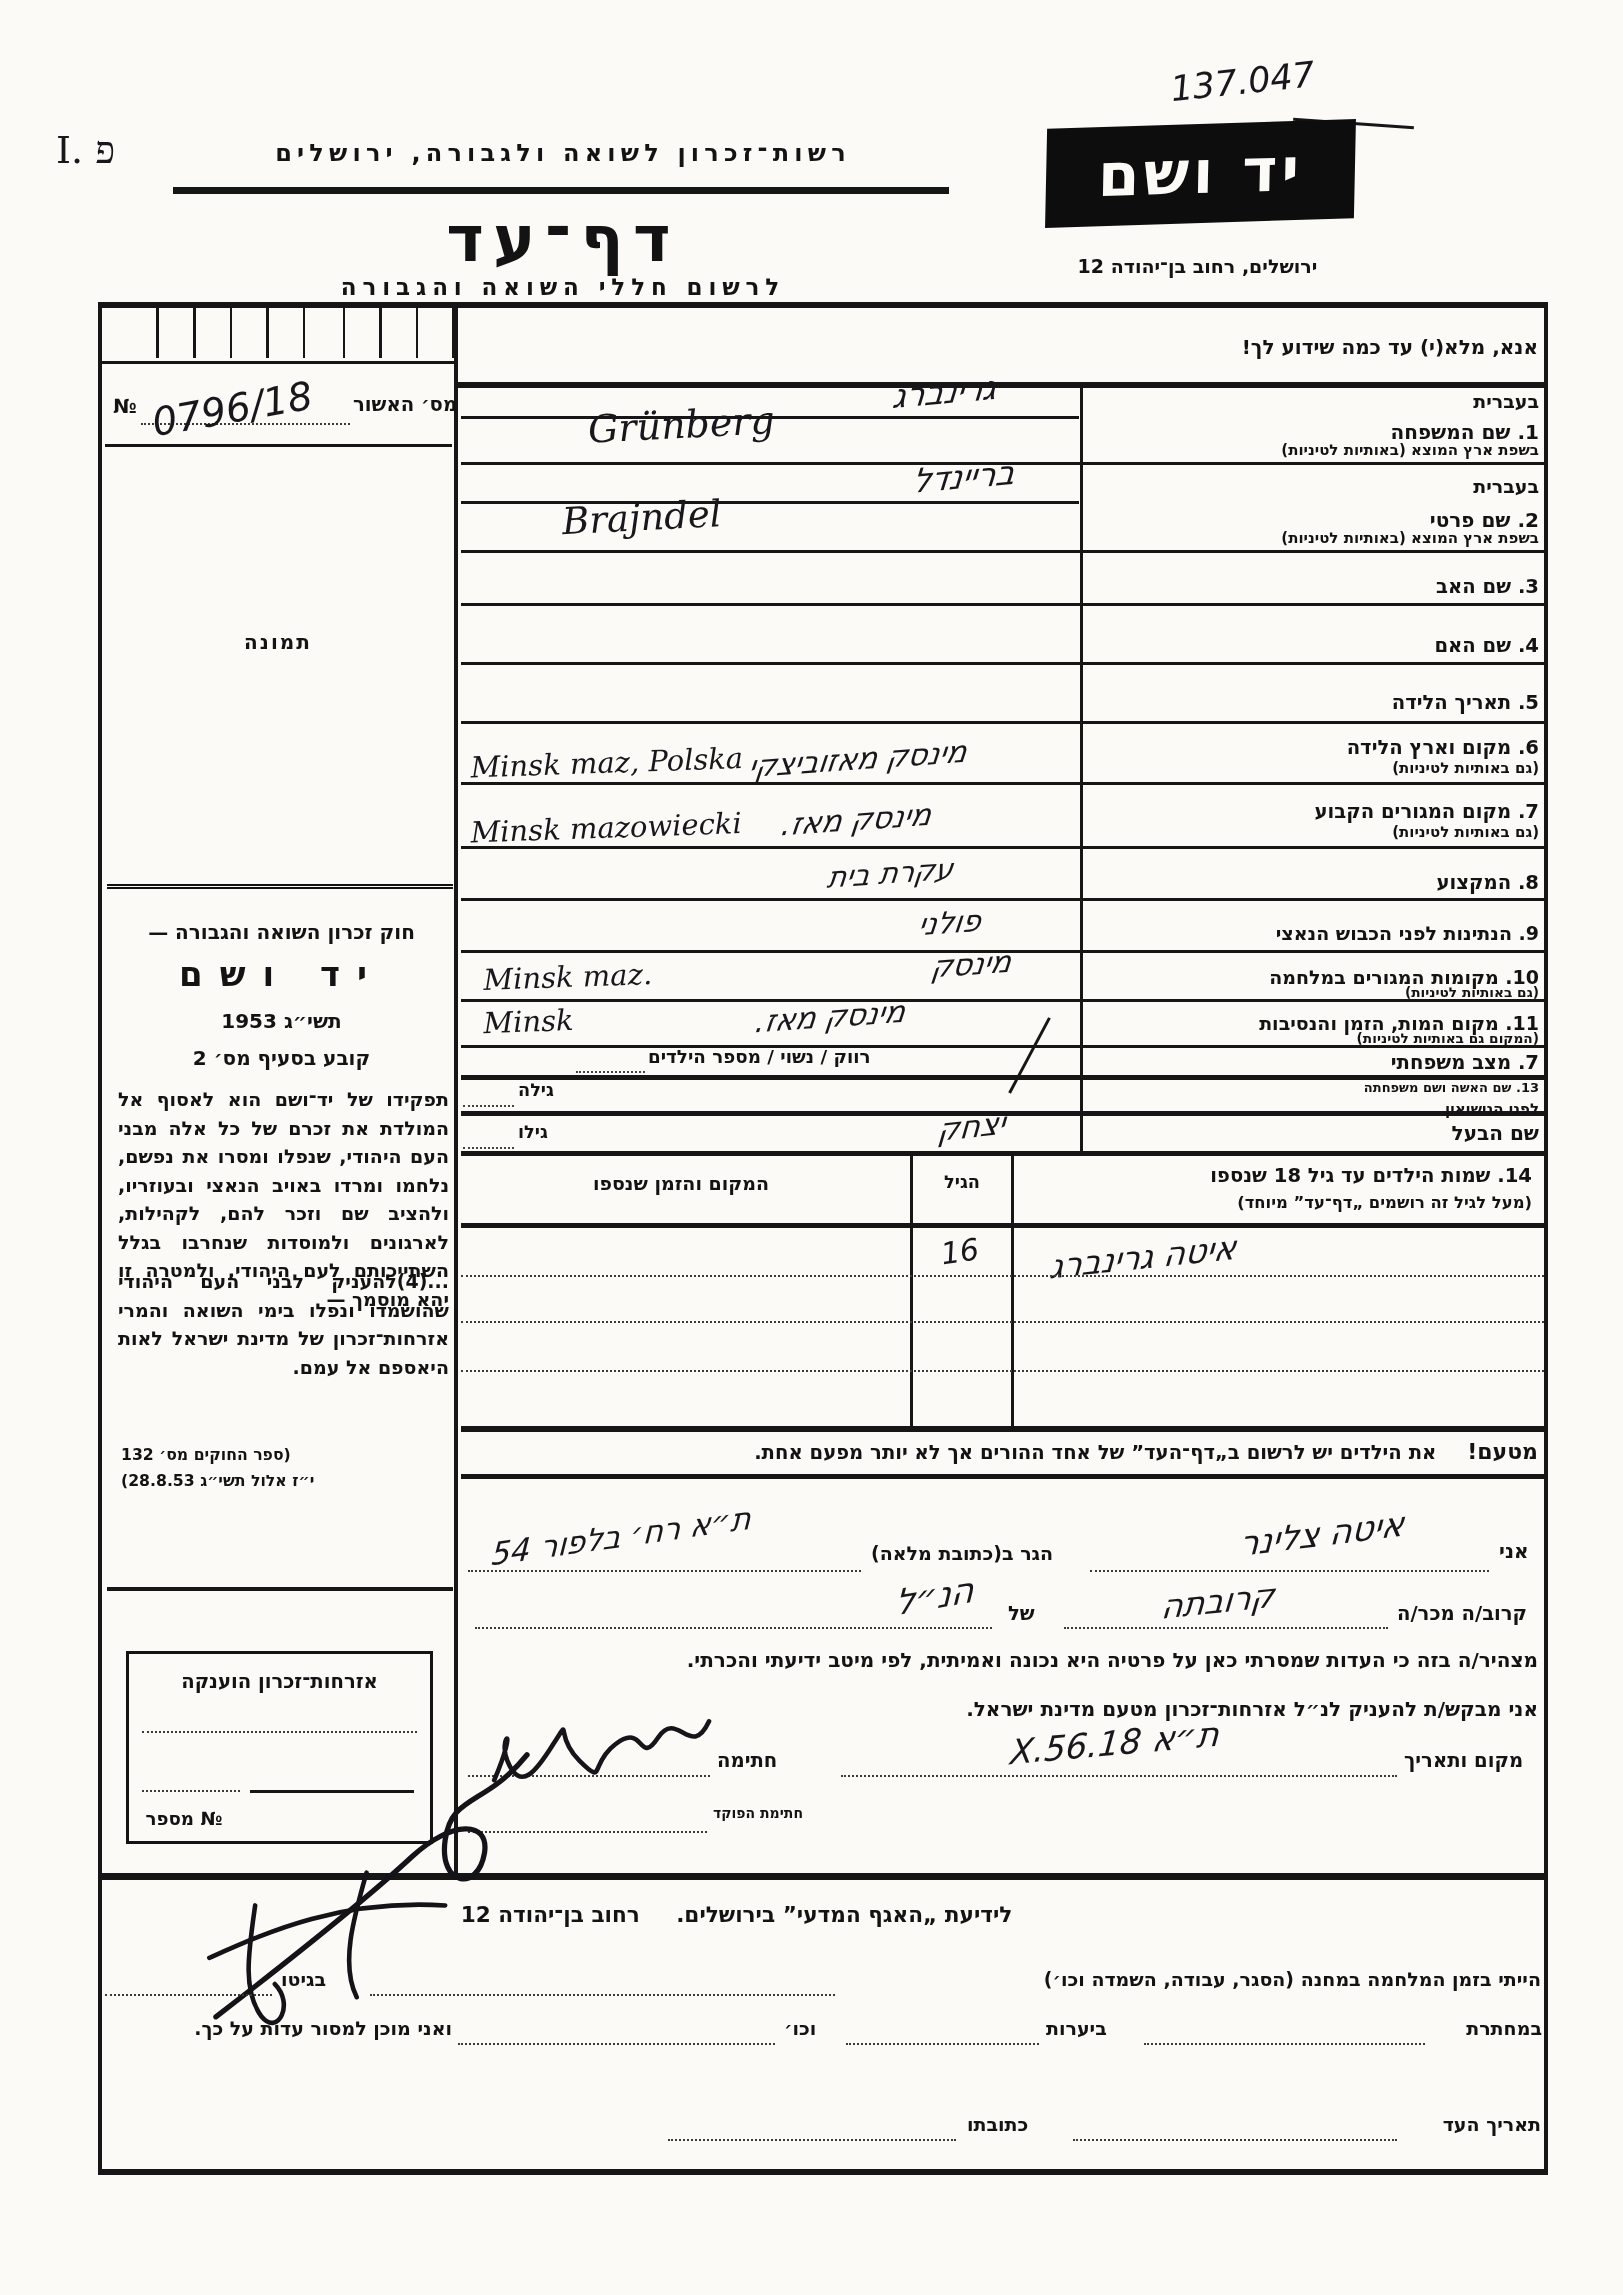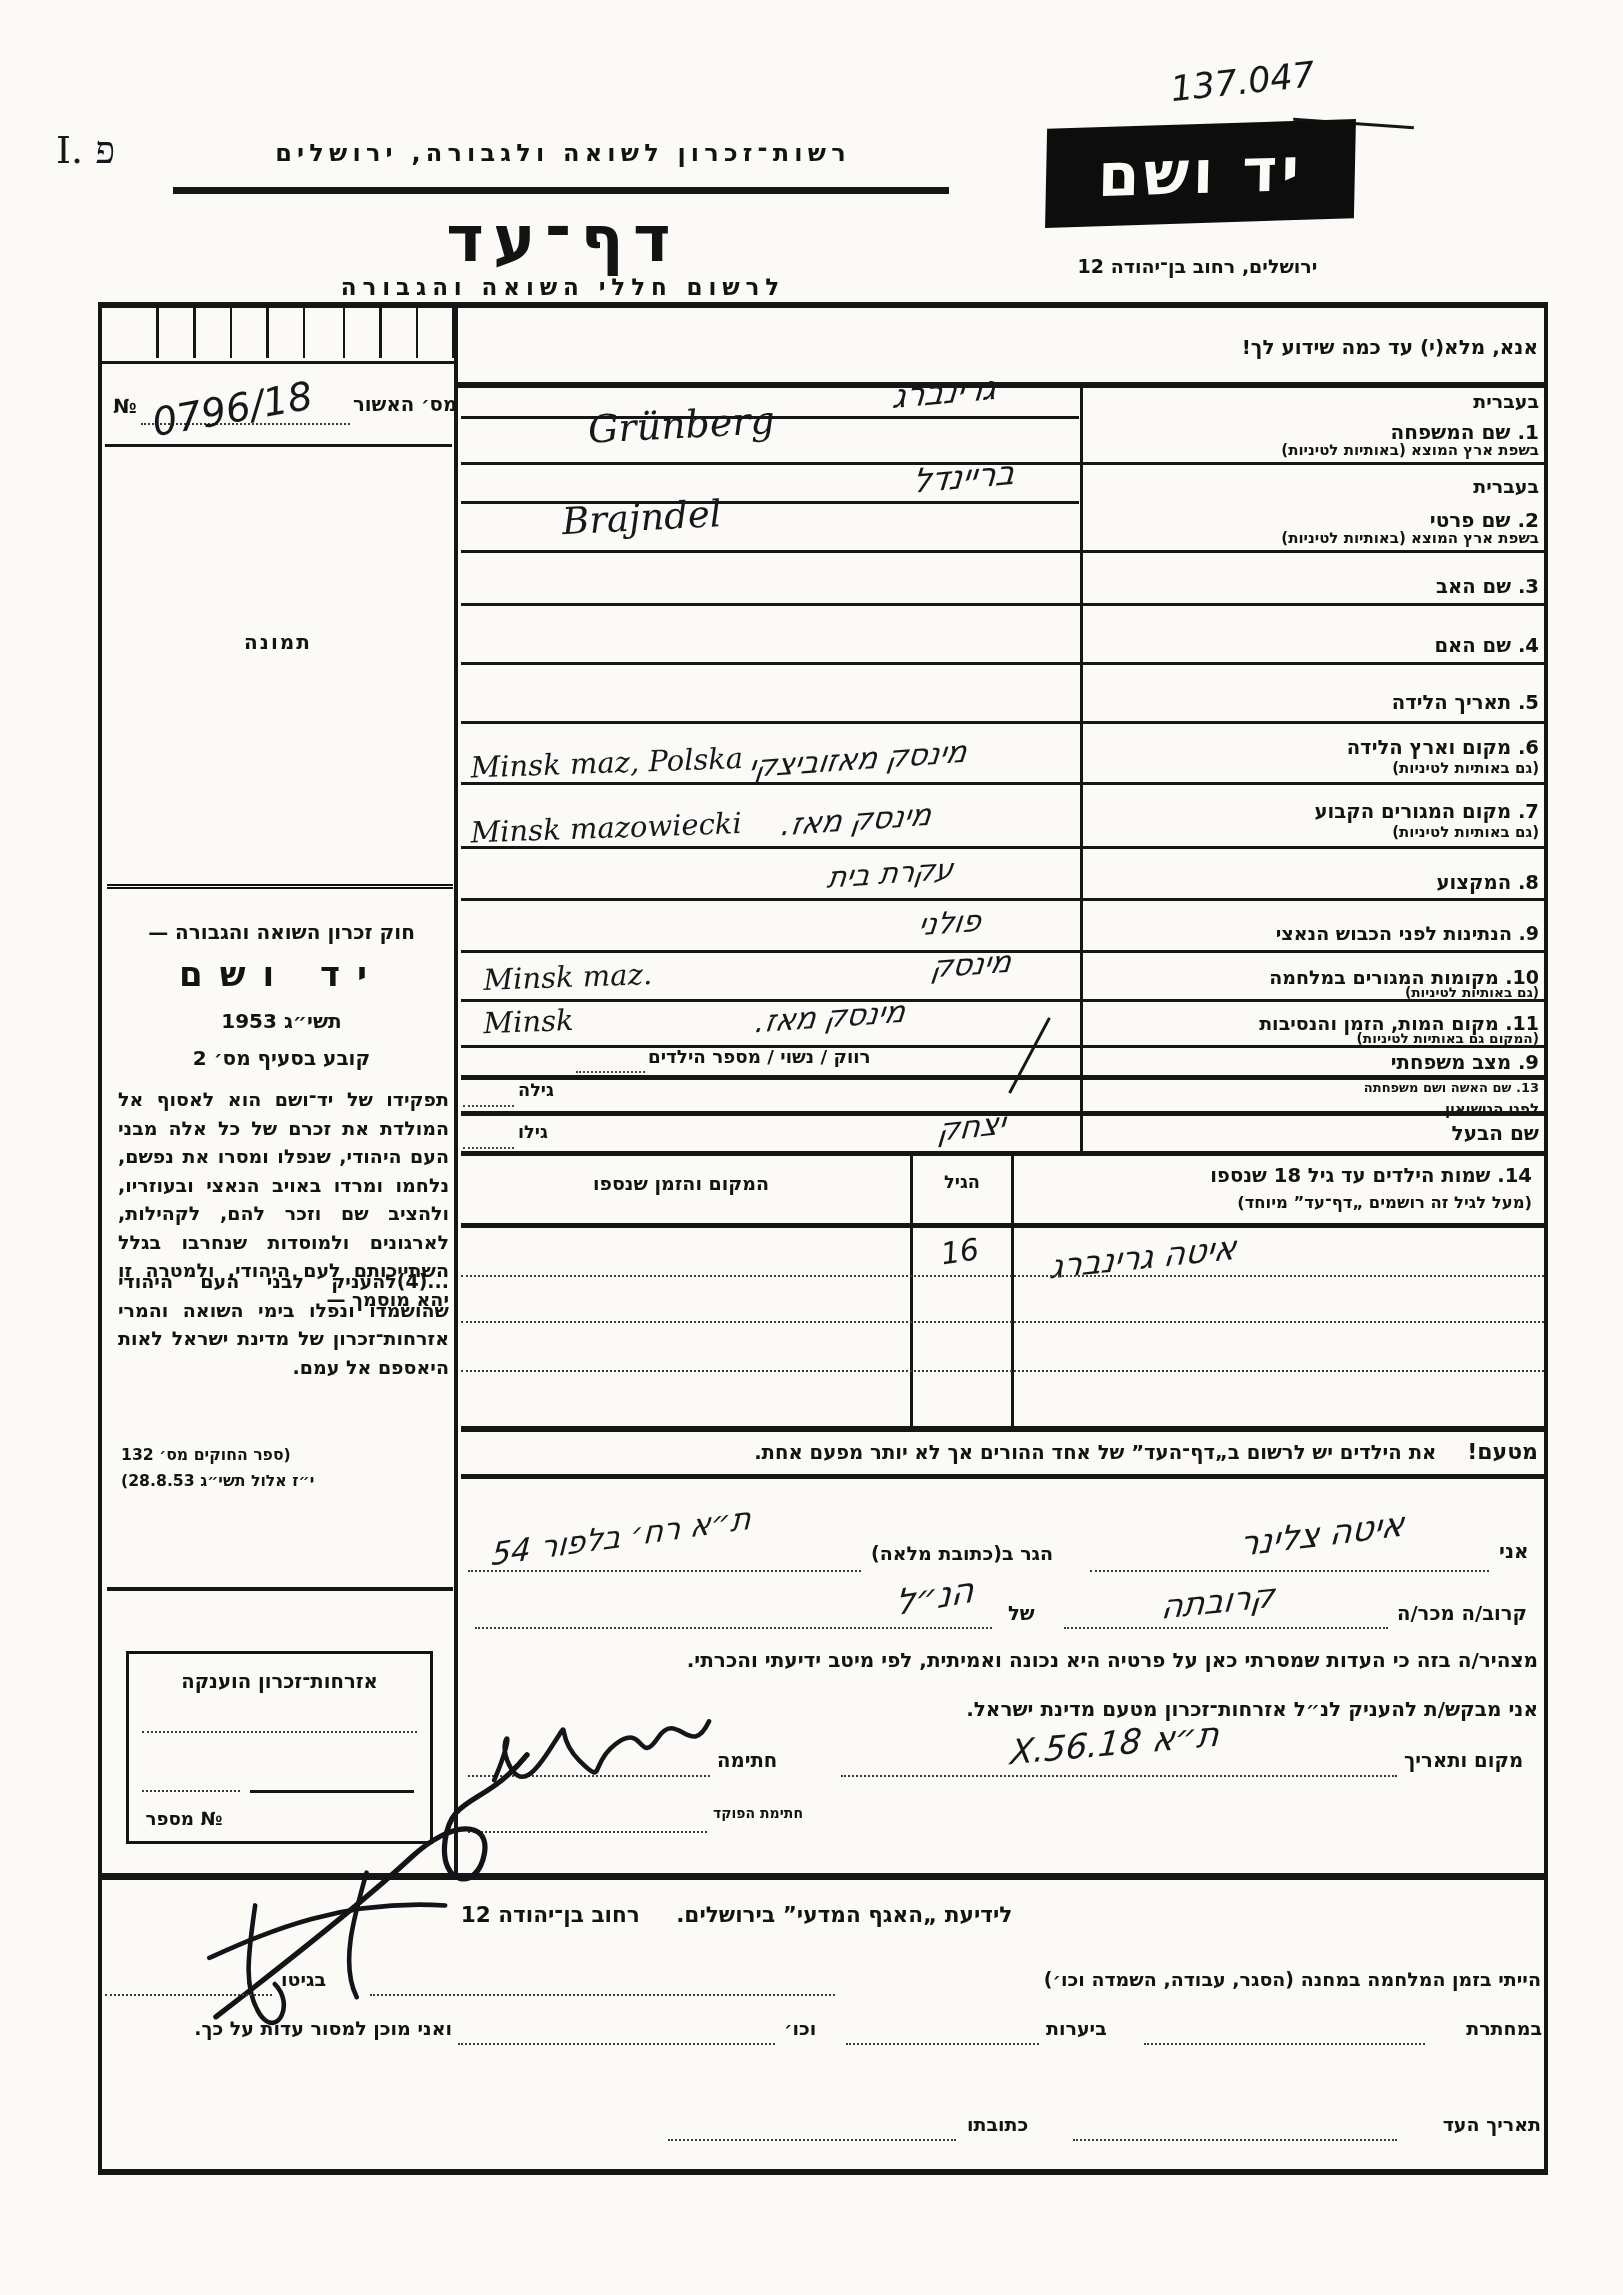--- a/index.html
+++ b/index.html
@@ -121,21 +121,21 @@
 
   <div class="a b r" style="left:1087px;top:871px;width:452px;font-size:19.6px;">8. המקצוע</div>
   <div class="a b r" style="left:1087px;top:922px;width:452px;font-size:19px;">9. הנתינות לפני הכבוש הנאצי</div>
 
   <div class="a b r" style="left:1087px;top:966px;width:452px;font-size:19px;">10. מקומות המגורים במלחמה</div>
   <div class="a b r" style="left:1087px;top:984px;width:452px;font-size:13.7px;">(גם באותיות לטיניות)</div>
 
   <div class="a b r" style="left:1087px;top:1012px;width:452px;font-size:19px;">11. מקום המות, הזמן והנסיבות</div>
   <div class="a b r" style="left:1087px;top:1030px;width:452px;font-size:13.7px;">(המקום גם באותיות לטיניות)</div>
 
-  <div class="a b r" style="left:1087px;top:1051px;width:452px;font-size:19.6px;">9. מצב משפחתי</div>
+  <div class="a b r" style="left:1087px;top:1051px;width:452px;font-size:19.6px;">7. מצב משפחתי</div>
 
   <div class="a b r" style="left:1087px;top:1080px;width:452px;font-size:13px;">13. שם האשה ושם משפחתה</div>
   <div class="a b r" style="left:1087px;top:1100px;width:452px;font-size:15px;">לפני הנישואין</div>
 
   <div class="a b r" style="left:1087px;top:1121px;width:452px;font-size:20px;">שם הבעל</div>
 
   <div class="a hw" style="left:890px;top:368px;font-size:33px;transform:rotate(-5deg) skewX(-12deg);">גרינברג</div>
   <div class="a hw lat" style="left:589px;top:398px;font-size:38px;transform:rotate(-3deg);">Grünberg</div>
   <div class="a hw" style="left:910px;top:453px;font-size:33px;transform:rotate(-5deg) skewX(-12deg);">בריינדל</div>
   <div class="a hw lat" style="left:563px;top:492px;font-size:37px;transform:rotate(-3deg);">Brajndel</div>

